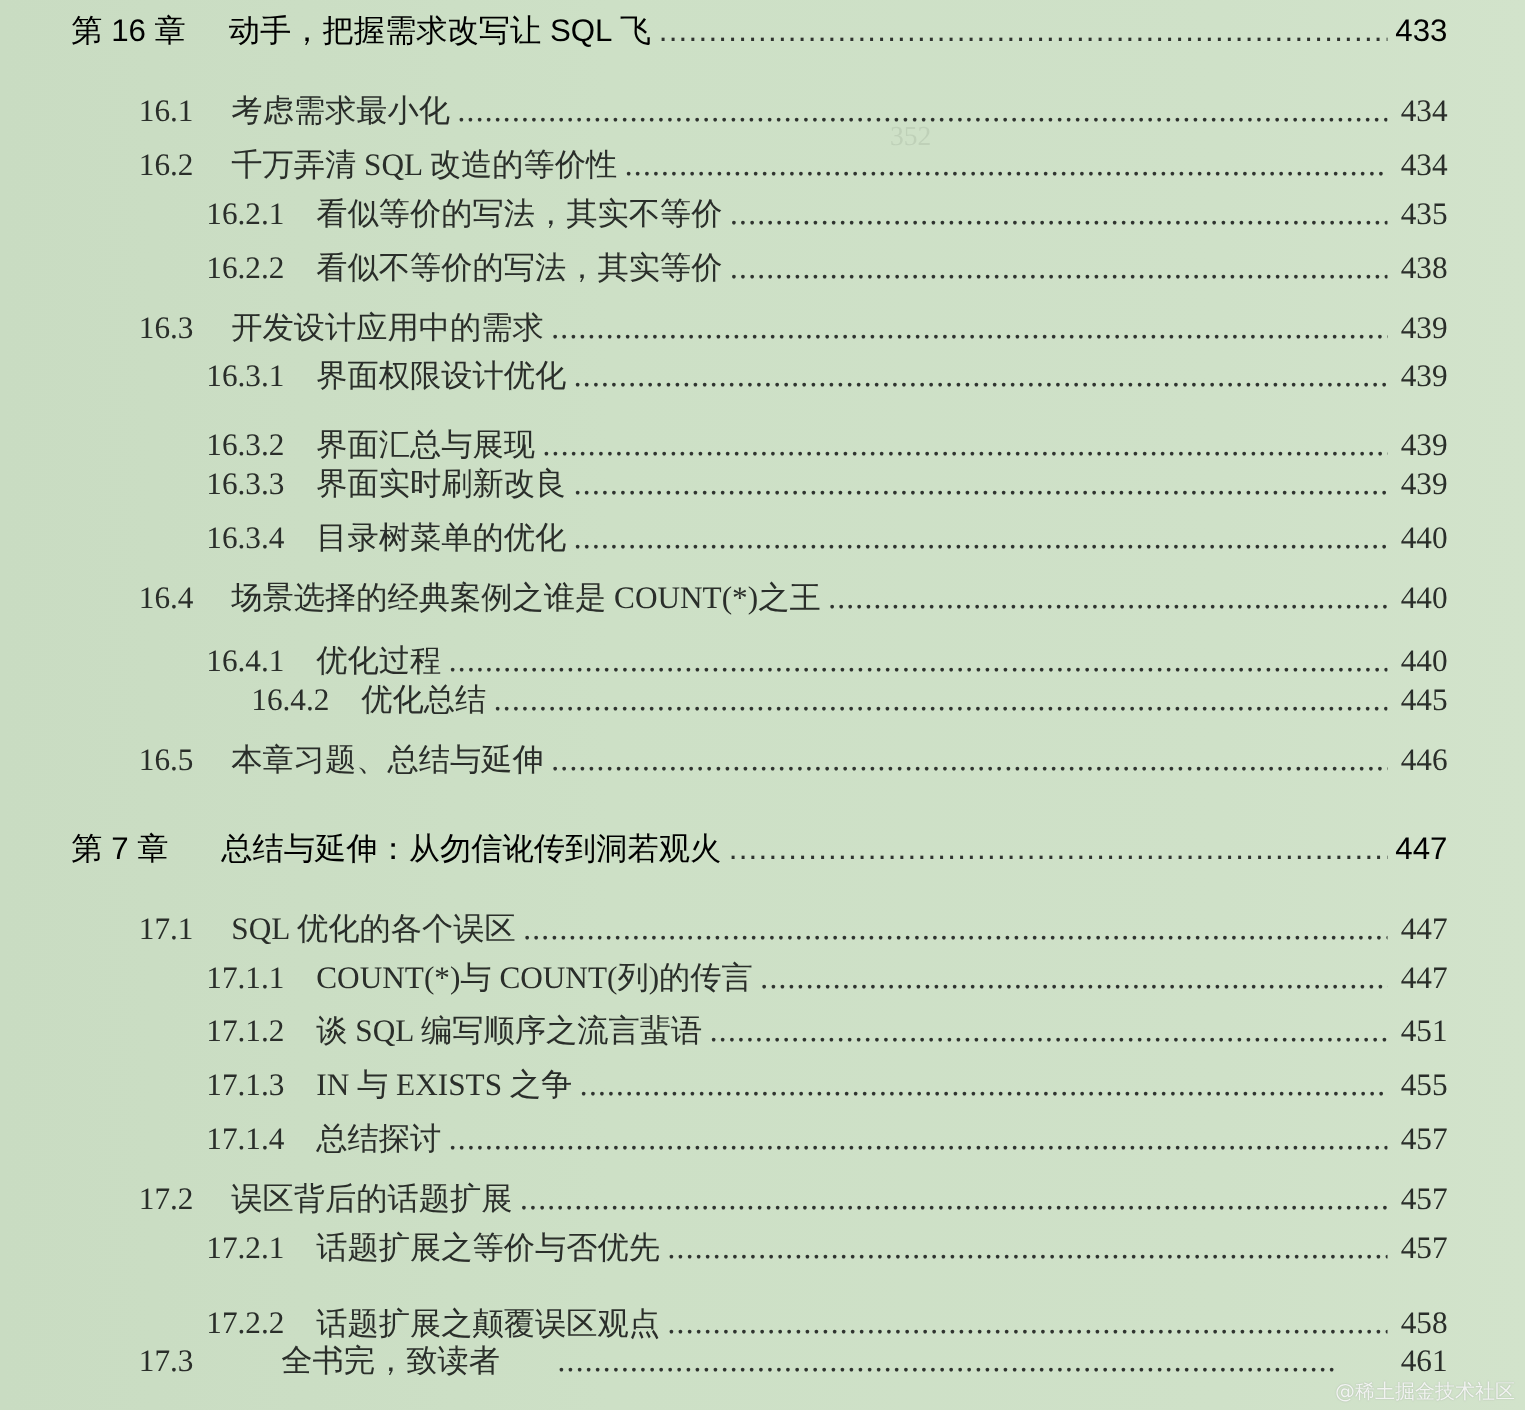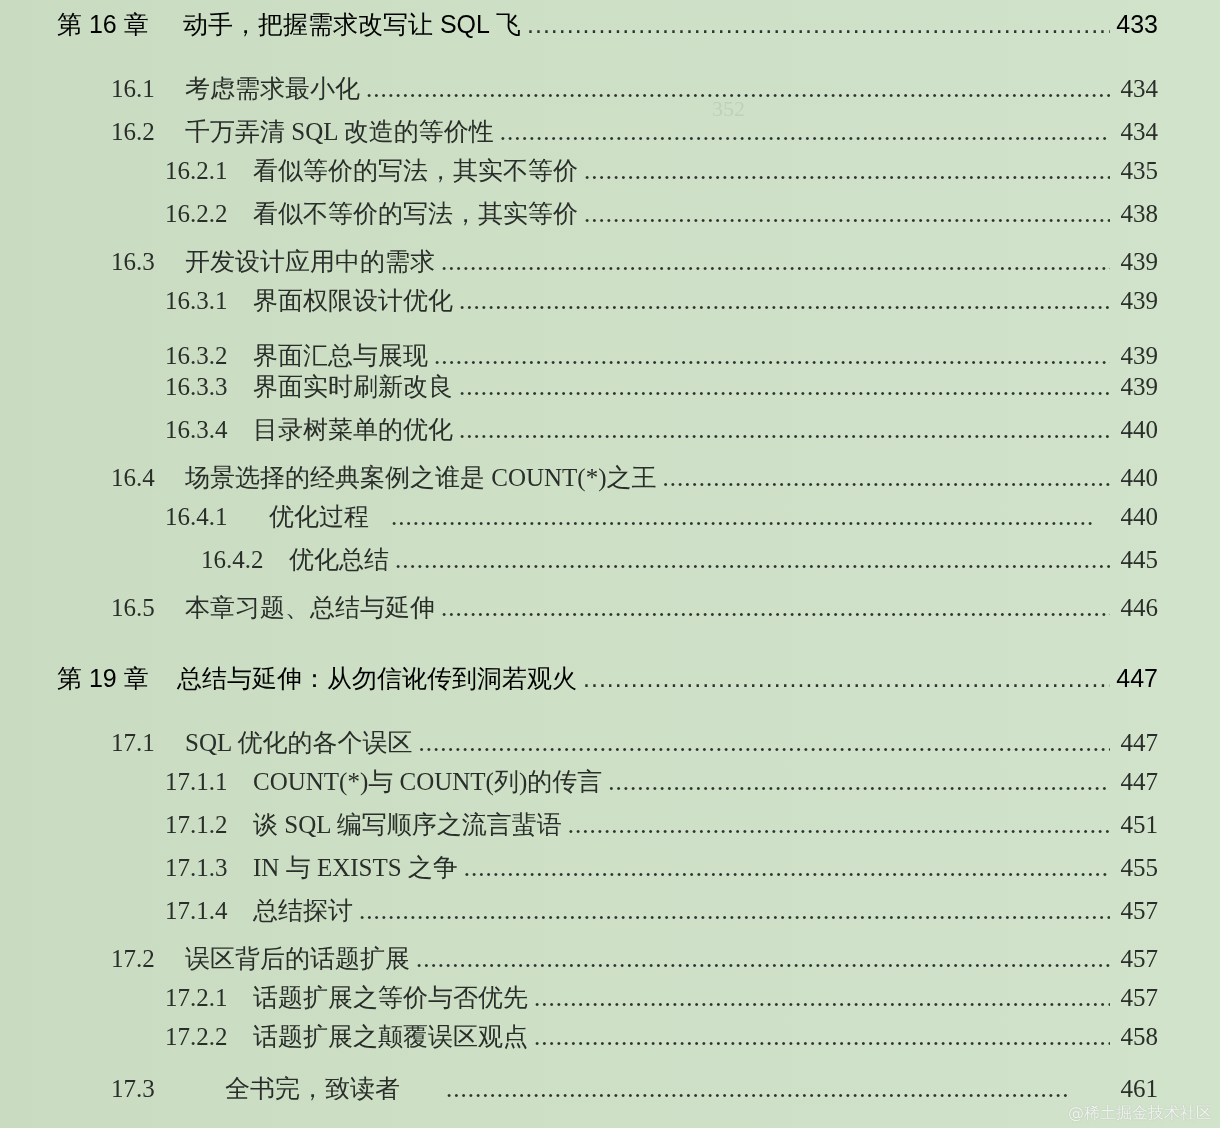--- a/index.html
+++ b/index.html
@@ -167,21 +167,21 @@
     <span class="page-no">440</span>
   </div>
 
   <div class="toc-line section" style="top:461px;">
     <span class="num">16.4</span>
     <span class="title">场景选择的经典案例之谁是 COUNT(*)之王</span>
     <span class="leader"></span>
     <span class="page-no">440</span>
   </div>
 
-  <div class="toc-line subsection" style="top:500px;gap:16px;">
+  <div class="toc-line subsection" style="top:512px;">
     <span class="num">16.4.1</span>
     <span class="title">优化过程</span>
     <span class="leader"></span>
     <span class="page-no">440</span>
   </div>
 
   <div class="toc-line subsection" style="top:543px;margin-left:36px;">
     <span class="num">16.4.2</span>
     <span class="title">优化总结</span>
     <span class="leader"></span>
@@ -189,21 +189,21 @@
   </div>
 
   <div class="toc-line section" style="top:591px;">
     <span class="num">16.5</span>
     <span class="title">本章习题、总结与延伸</span>
     <span class="leader"></span>
     <span class="page-no">446</span>
   </div>
 
   <div class="toc-line chapter" style="top:662px;">
-    <span class="num" style="width:120px;">第 19 章</span>
+    <span class="num" style="width:120px;">第 7 章</span>
     <span class="title">总结与延伸：从勿信讹传到洞若观火</span>
     <span class="leader"></span>
     <span class="page-no">447</span>
   </div>
 
   <div class="toc-line section" style="top:726px;">
     <span class="num">17.1</span>
     <span class="title">SQL 优化的各个误区</span>
     <span class="leader"></span>
     <span class="page-no">447</span>
@@ -244,21 +244,21 @@
     <span class="page-no">457</span>
   </div>
 
   <div class="toc-line subsection" style="top:981px;">
     <span class="num">17.2.1</span>
     <span class="title">话题扩展之等价与否优先</span>
     <span class="leader"></span>
     <span class="page-no">457</span>
   </div>
 
-  <div class="toc-line subsection" style="top:1020px;align-items:center;">
+  <div class="toc-line subsection" style="top:1042px;align-items:center;">
     <span class="num">17.2.2</span>
     <span class="title">话题扩展之颠覆误区观点</span>
     <span class="leader"></span>
     <span class="page-no">458</span>
   </div>
 
   <div class="toc-line section" style="top:1072px;gap:40px;">
     <span class="num">17.3</span>
     <span class="title">全书完，致读者</span>
     <span class="leader"></span>

